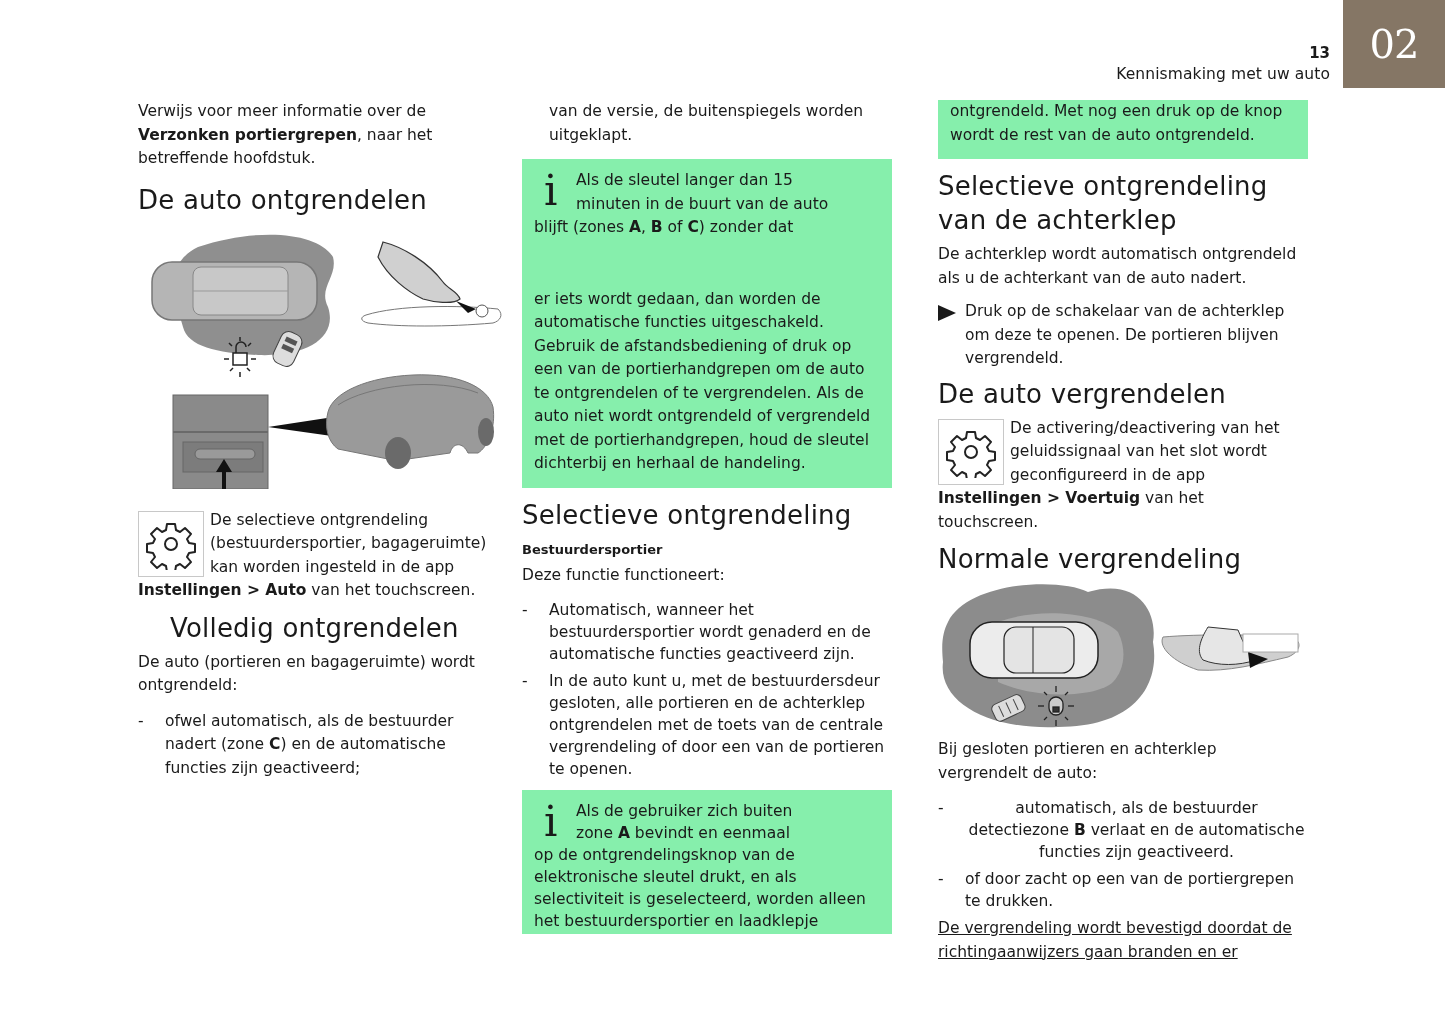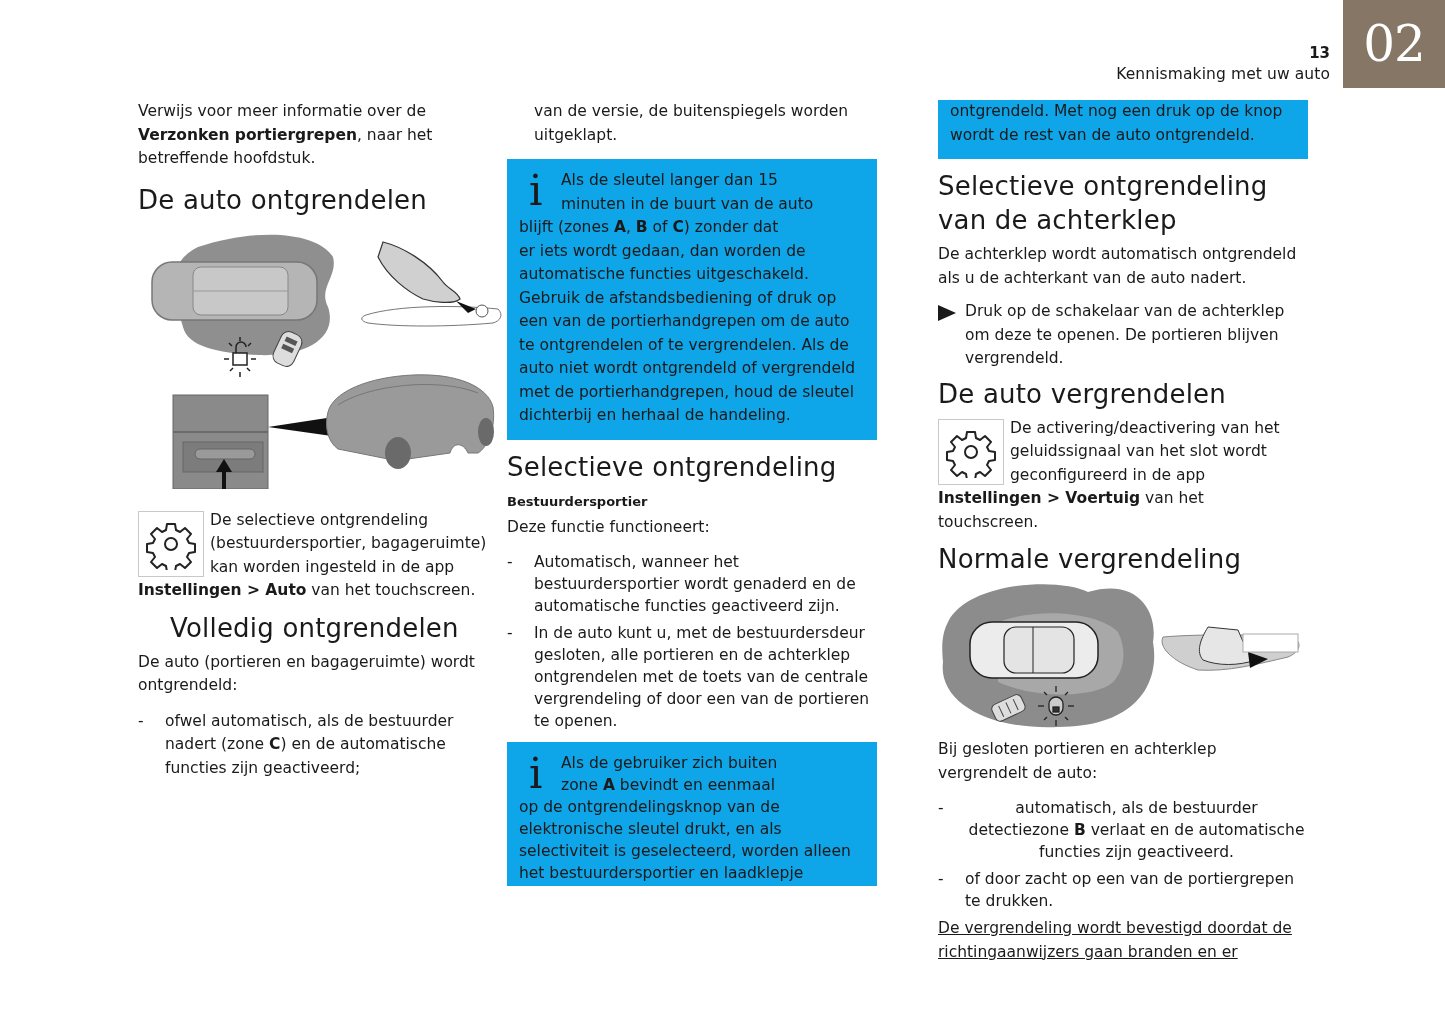--- a/index.html
+++ b/index.html
@@ -3,39 +3,39 @@
 <meta charset="utf-8">
 <style>
   * { box-sizing: border-box; margin: 0; padding: 0; }
   html, body { width: 1445px; height: 1018px; background: #ffffff; overflow: hidden; }
   body { position: relative; font-family: "DejaVu Sans", sans-serif; color: #1a1a1a; }
 
   .page-header { position: absolute; right: 115px; top: 44px; text-align: right; }
   .page-num { font-weight: bold; font-size: 15px; line-height: 18px; }
   .chapter-title { font-size: 15.5px; line-height: 24px; letter-spacing: 0.1px; }
   .chapter-tab { position: absolute; left: 1343px; top: 0; width: 102px; height: 88px; background: #857665;
-                 color: #ffffff; font-family: "DejaVu Serif", serif; font-size: 50px; font-weight: normal;
+                 color: #ffffff; font-family: "DejaVu Serif", serif; font-size: 40px; font-weight: normal;
                  display: flex; align-items: center; justify-content: center; letter-spacing: -1px; }
 
   .col { position: absolute; top: 100px; }
   .col1 { left: 138px; width: 370px; }
-  .col2 { left: 507px; width: 370px; }
+  .col2 { left: 522px; width: 370px; }
   .col3 { left: 938px; width: 370px; }
 
   p, li, .note-text { font-size: 15.5px; line-height: 23.5px; }
   b { font-weight: bold; }
 
   h2 { font-size: 26px; font-weight: normal; line-height: 34px; margin: 6px 0 6px 0; letter-spacing: 0.2px; }
   h3 { font-size: 13px; font-weight: bold; line-height: 24px; margin: 2px 0 2px 0; }
 
   ul.dash { list-style: none; margin-top: 8px; }
   ul.dash li { position: relative; padding-left: 27px; margin-bottom: 5px; }
   ul.dash li::before { content: "-"; position: absolute; left: 0; top: 0; }
 
-  .note { background: #0ea5e9; padding: 10px 12px 12px 12px; margin-top: 12px; }
+  .note { background: #86efac; padding: 10px 12px 12px 12px; margin-top: 12px; }
   .note .i-icon { float: left; font-family: "DejaVu Serif", serif; font-size: 42px; line-height: 40px;
                   width: 42px; padding-left: 10px; margin-top: 2px; color: #1a1a1a; }
 
   .setting { position: relative; min-height: 68px; }
   .setting .gear-box { float: left; width: 66px; height: 66px; border: 1px solid #c8c8c8; margin-right: 6px;
                        display: flex; align-items: center; justify-content: center; margin-top: 2px; }
 
   .arrow-item { position: relative; padding-left: 27px; margin-top: 10px; }
   .arrow-item .tri { position: absolute; left: 0; top: 5px; width: 0; height: 0;
                      border-top: 8px solid transparent; border-bottom: 8px solid transparent; border-left: 18px solid #1a1a1a; }
@@ -125,21 +125,21 @@
 
 <div class="col col2">
   <p style="padding-left:27px;">van de versie, de buitenspiegels worden uitgeklapt.</p>
 
   <div class="note" style="margin-top:12px;">
     <span class="i-icon">i</span>
     <div class="note-text">
       <div>Als de sleutel langer dan 15</div>
       <div>minuten in de buurt van de auto</div>
       <div style="clear:both;"><span>blijft (zones </span><b>A</b><span>, </span><b>B</b><span> of </span><b>C</b><span>) zonder dat</span></div>
-      <div style="width:340px;">er iets wordt gedaan, dan worden de automatische functies uitgeschakeld. Gebruik de afstandsbediening of druk op een van de portierhandgrepen om de auto te ontgrendelen of te vergrendelen. Als de auto niet wordt ontgrendeld of vergrendeld met de portierhandgrepen, houd de sleutel dichterbij en herhaal de handeling.</div>
+      <div style="width:340px;margin-top:48px;">er iets wordt gedaan, dan worden de automatische functies uitgeschakeld. Gebruik de afstandsbediening of druk op een van de portierhandgrepen om de auto te ontgrendelen of te vergrendelen. Als de auto niet wordt ontgrendeld of vergrendeld met de portierhandgrepen, houd de sleutel dichterbij en herhaal de handeling.</div>
     </div>
   </div>
 
   <h2 style="margin-top:10px;">Selectieve ontgrendeling</h2>
   <h3>Bestuurdersportier</h3>
   <p>Deze functie functioneert:</p>
   <ul class="dash" style="margin-top:12px;">
     <li style="line-height:22px;">Automatisch, wanneer het bestuurdersportier wordt genaderd en de automatische functies geactiveerd zijn.</li>
     <li style="line-height:22px;">In de auto kunt u, met de bestuurdersdeur gesloten, alle portieren en de achterklep ontgrendelen met de toets van de centrale vergrendeling of door een van de portieren te openen.</li>
   </ul>

